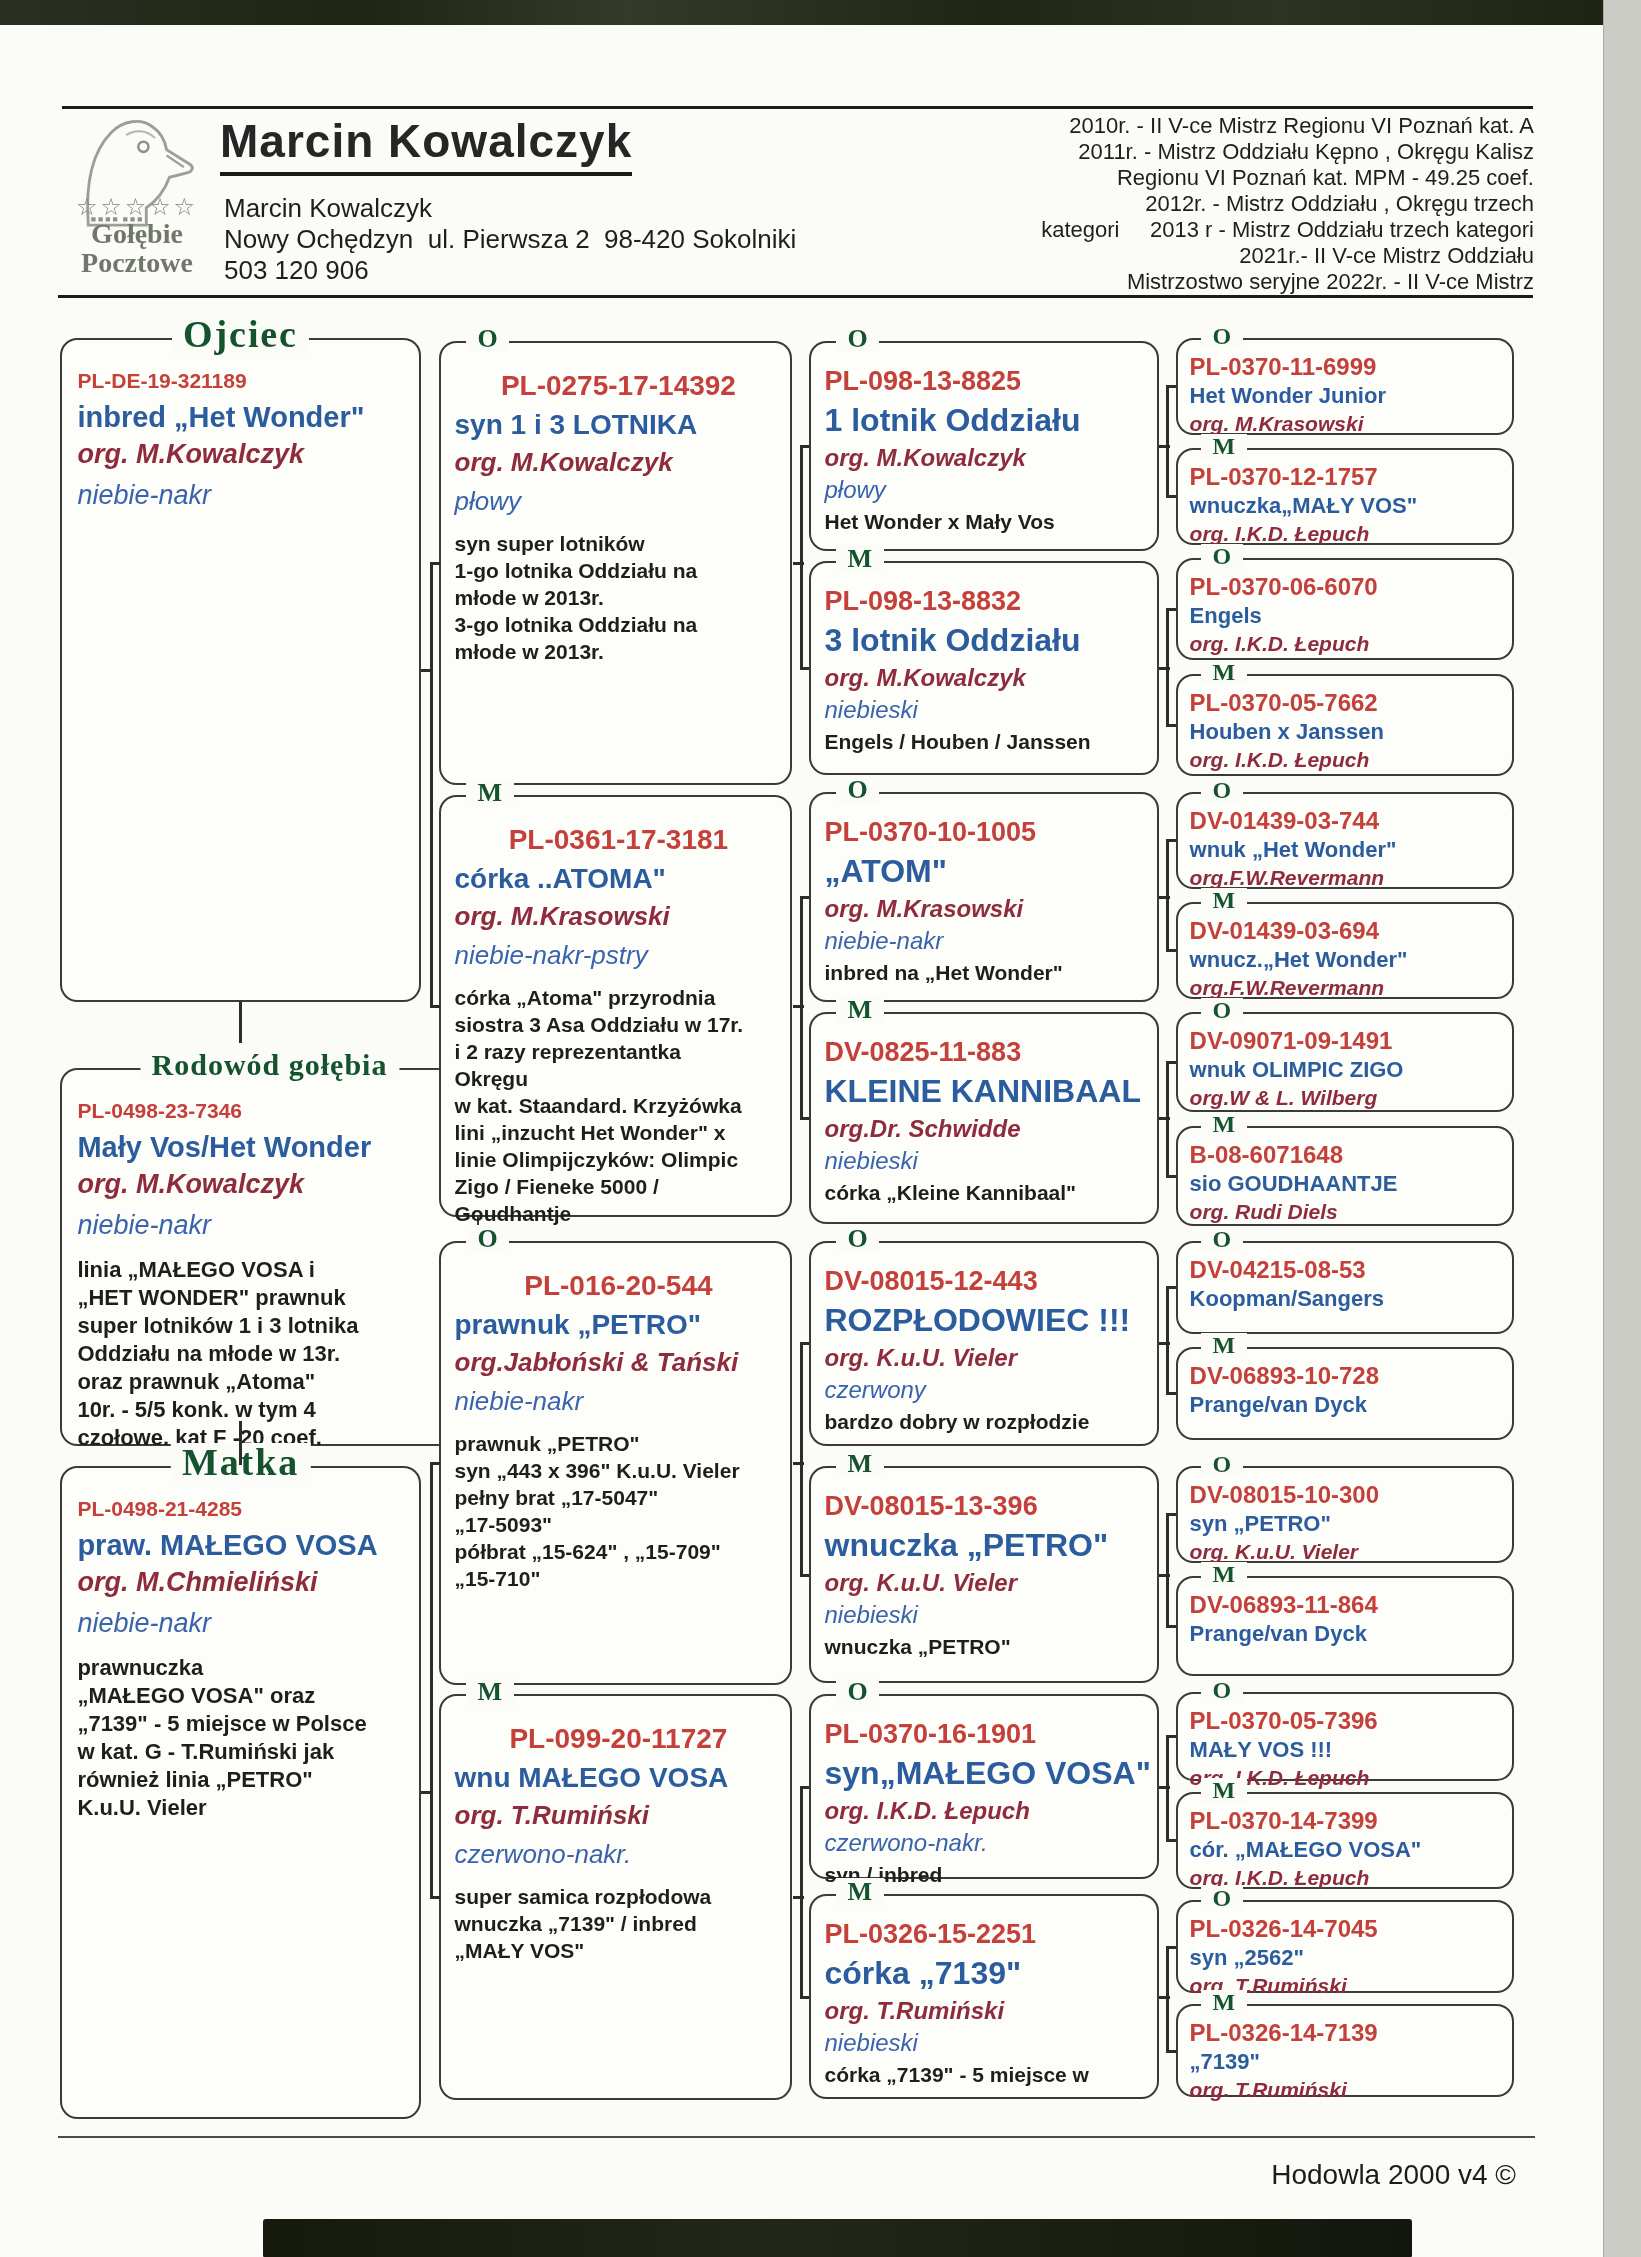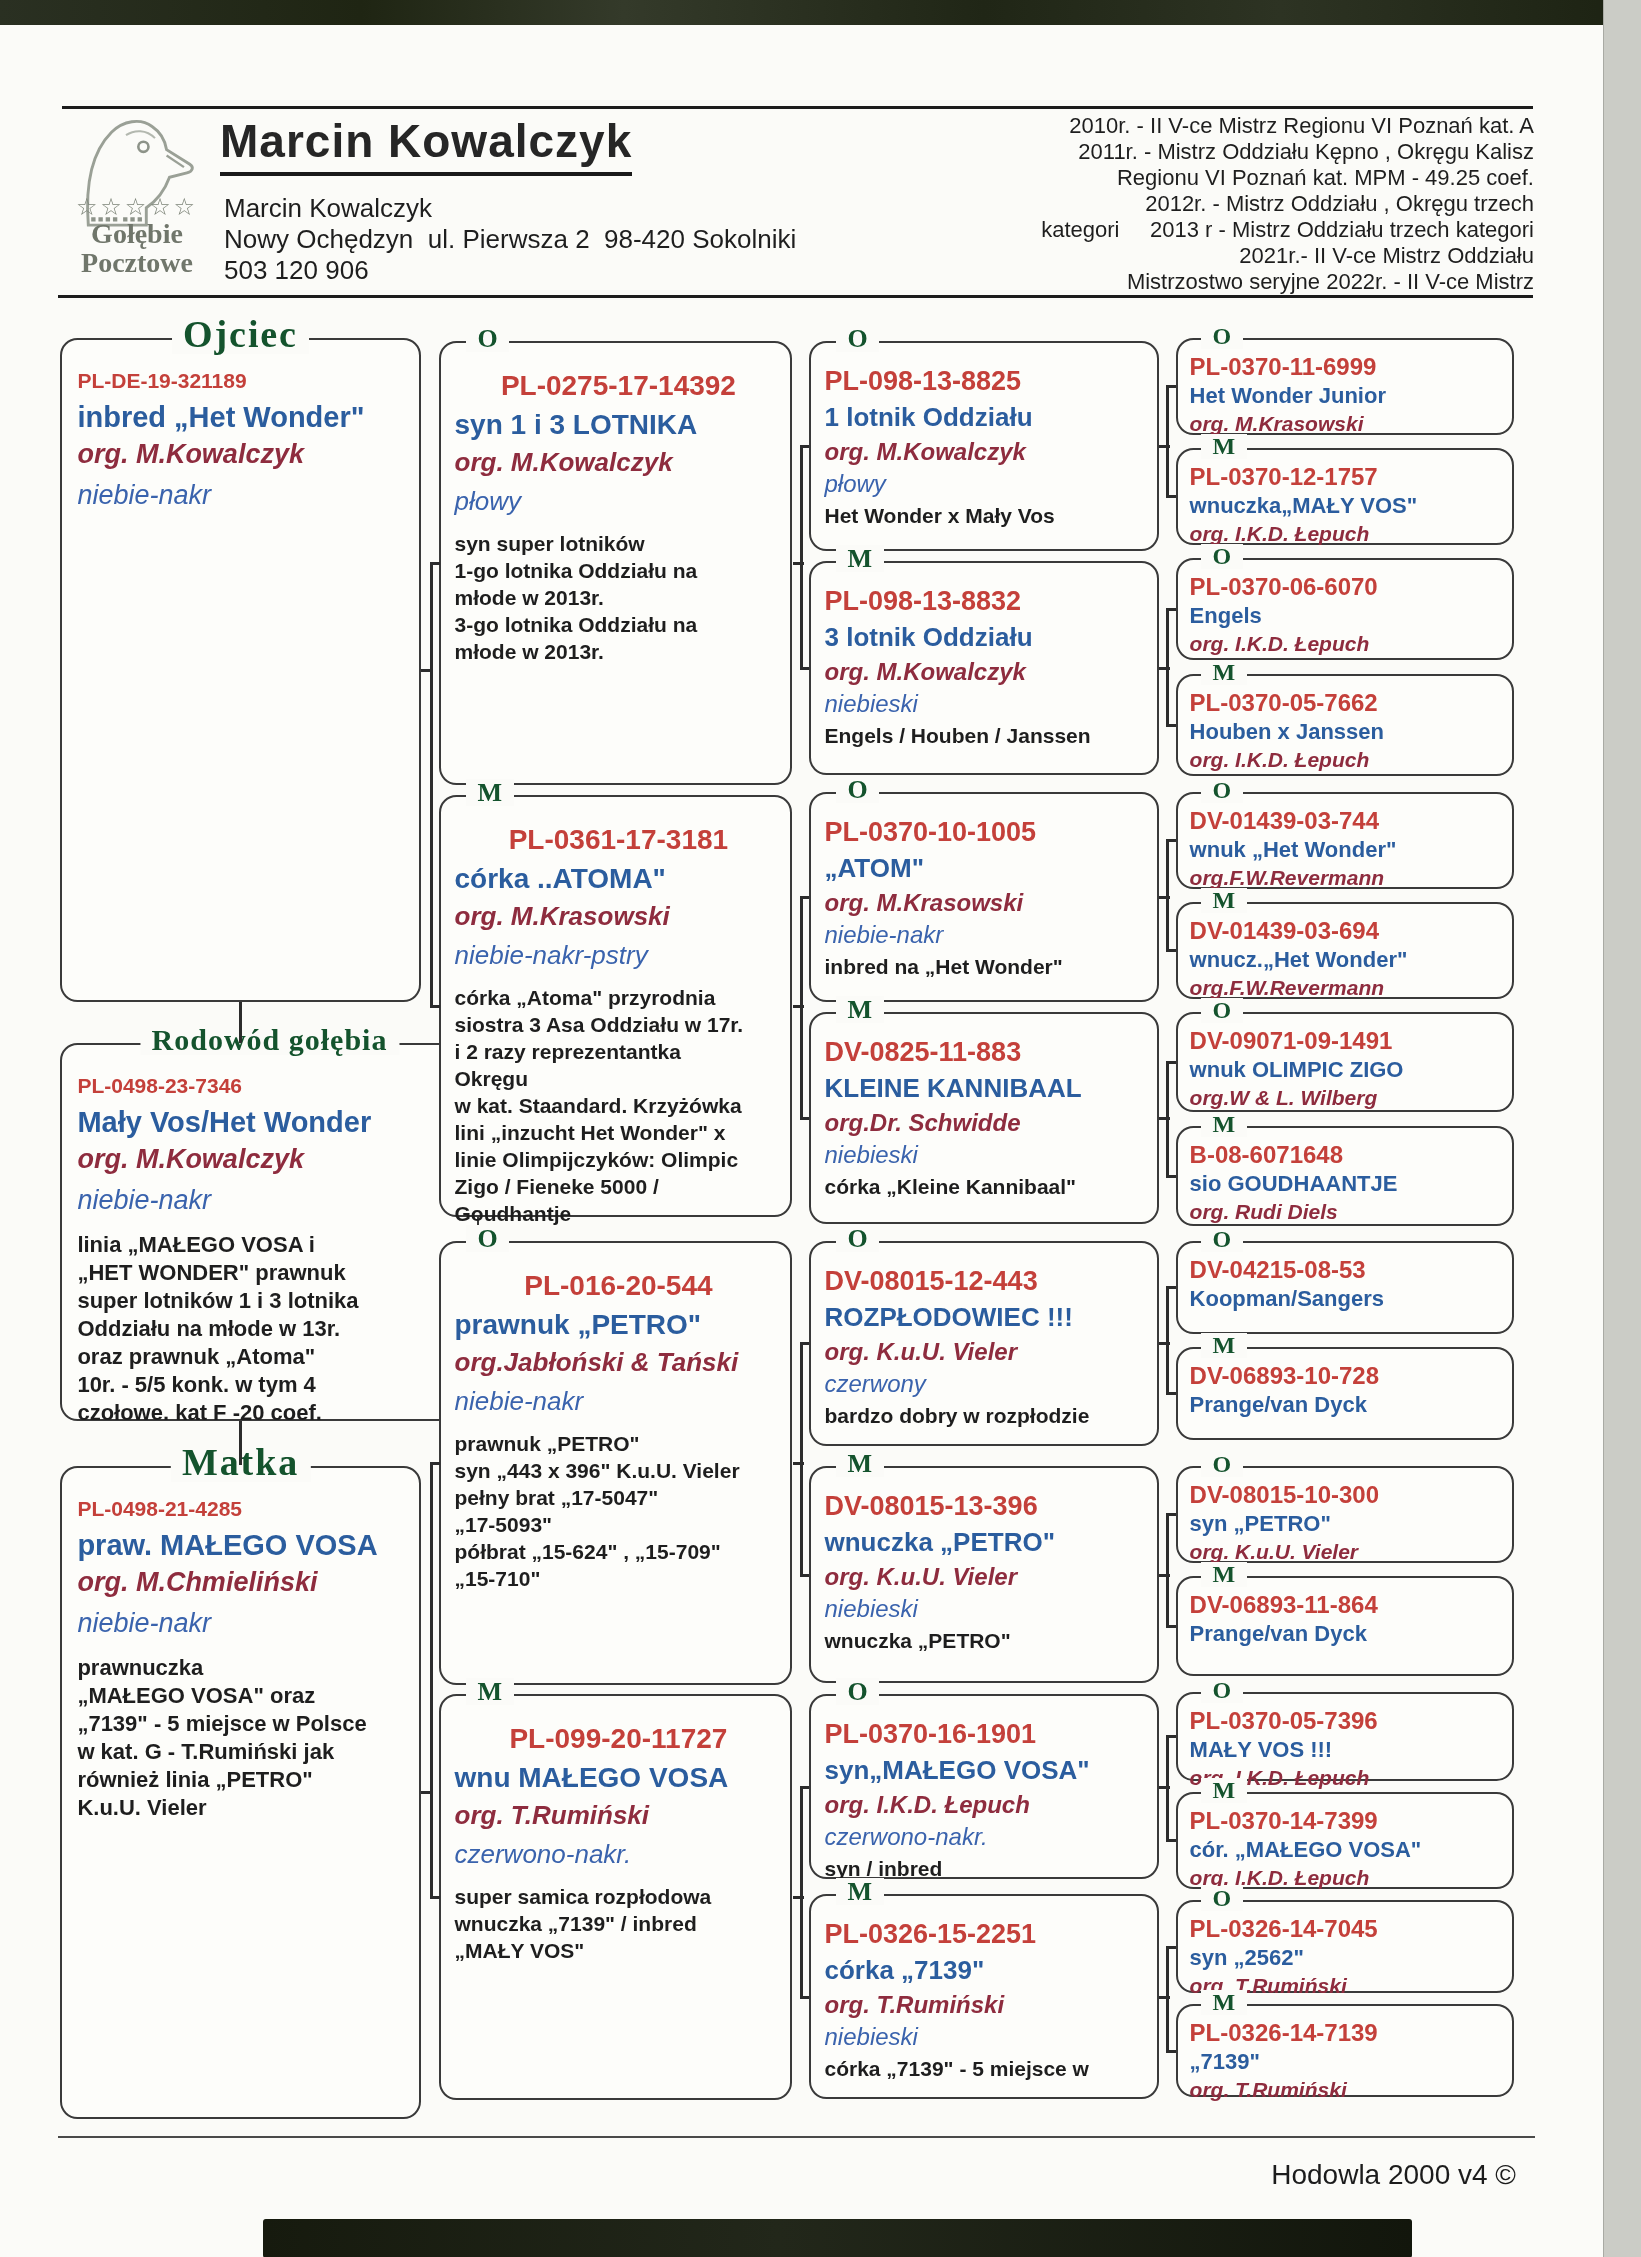--- a/index.html
+++ b/index.html
@@ -52,21 +52,21 @@
   .c1 .f-colr{font-size:27px;margin-bottom:14.5px;}
   .c1 .f-desc{font-size:22px;line-height:28px;}
   .c2{padding:27px 7.7px 0 13.5px;}
   .c2 .f-ring{font-size:28px;margin-bottom:6.8px;text-align:center;}
   .c2 .f-name{font-size:28px;margin-bottom:5.8px;}
   .c2 .f-org{font-size:26px;margin-bottom:8.7px;}
   .c2 .f-colr{font-size:26px;margin-bottom:12.6px;}
   .c2 .f-desc{font-size:21px;line-height:27px;}
   .c3{padding:23px 5.8px 0 13.5px;}
   .c3 .f-ring{font-size:27px;margin-bottom:4.8px;}
-  .c3 .f-name{font-size:26px;margin-bottom:4.8px;}
+  .c3 .f-name{font-size:32px;margin-bottom:4.8px;}
   .c3 .f-org{font-size:24px;margin-bottom:4.8px;}
   .c3 .f-colr{font-size:24px;margin-bottom:4.8px;}
   .c3 .f-desc{font-size:21px;line-height:25px;}
   .c4{padding:12.6px 5.8px 0 11.6px;}
   .c4 > .plabel{left:23px;top:-16.4px;font-size:24px;line-height:25px;}
   .c4 .f-ring{font-size:24px;margin-bottom:2.9px;}
   .c4 .f-name{font-size:22px;margin-bottom:2.9px;}
   .c4 .f-org{font-size:21px;}
   .cline{position:absolute;background:#2c2c2c;}
   
@@ -105,21 +105,21 @@
 <div id="rule-header-bottom" class="abs"></div>
 
 <div id="pedigree">
     <div class="pbox c1 lab-big" style="left: 60px; top: 338px; width: 361px; height: 664px;">
       <div class="plabel">Ojciec</div>
       <div class="f-ring">PL-DE-19-321189</div>
       <div class="f-name">inbred „Het Wonder"</div>
       <div class="f-org">org. M.Kowalczyk</div>
       <div class="f-colr">niebie-nakr</div>
     </div>
-    <div class="pbox c1 lab-mid" style="left: 60px; top: 1043px; width: 419px; height: 378px;">
+    <div class="pbox c1 lab-mid" style="left: 60px; top: 1068px; width: 419px; height: 378px;">
       <div class="plabel">Rodowód gołębia</div>
       <div class="f-ring">PL-0498-23-7346</div>
       <div class="f-name">Mały Vos/Het Wonder</div>
       <div class="f-org">org. M.Kowalczyk</div>
       <div class="f-colr">niebie-nakr</div>
       <div class="f-desc">linia „MAŁEGO VOSA i
 „HET WONDER" prawnuk
 super lotników 1 i 3 lotnika
 Oddziału na młode w 13r.
 oraz prawnuk  „Atoma"

